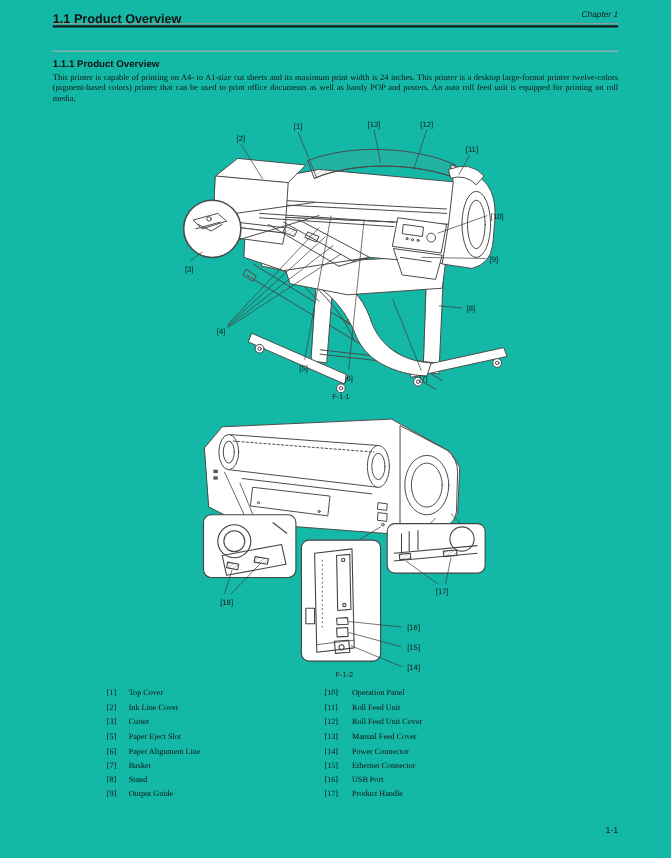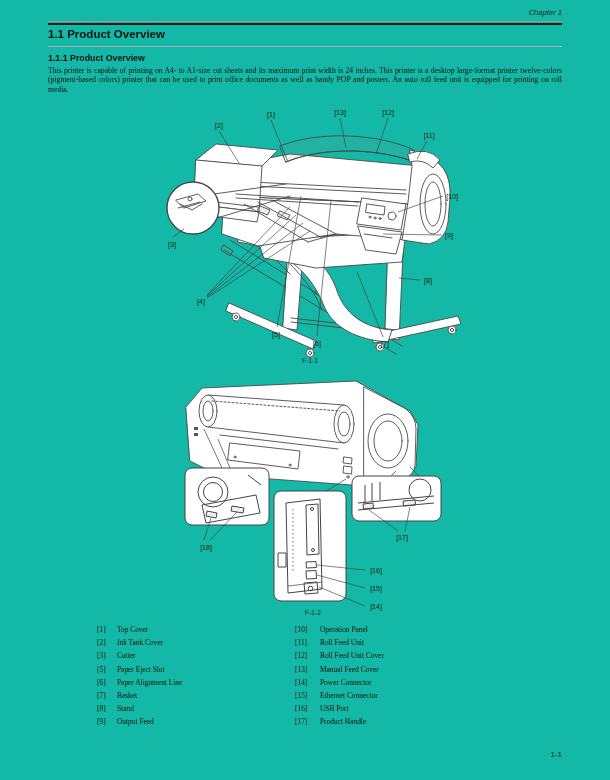--- a/index.html
+++ b/index.html
@@ -3,21 +3,21 @@
 <meta charset="utf-8">
 <style>
   html,body{margin:0;padding:0;background:#e8e8e8;}
   .page{position:relative;width:610px;height:780px;background:#14b8a6;overflow:hidden;
         font-family:"Liberation Serif",serif;color:#141414;}
   .abs{position:absolute;}
   .chapter{top:8px;right:48px;font-family:"Liberation Sans",sans-serif;
            font-style:italic;font-size:7.6px;color:#1c1c1c;}
   .rule-thin{left:48px;right:48px;top:21px;height:1px;background:#9a9a9a;}
   .rule-thick{left:48px;right:48px;top:23px;height:2.2px;background:#161616;}
-  .h1{left:48px;top:28px;font-family:"Liberation Sans",sans-serif;font-weight:bold;
+  .h1{left:48px;top:12px;font-family:"Liberation Sans",sans-serif;font-weight:bold;
       font-size:11.5px;color:#111;}
   .h1-rule{left:48px;right:48px;top:46px;height:1.3px;background:#b0b0b0;}
   .h2{left:48px;top:53px;font-family:"Liberation Sans",sans-serif;font-weight:bold;
       font-size:8.8px;color:#111;}
   .body-text{left:48px;top:66px;width:514px;font-size:7.7px;line-height:9.4px;
              text-align:justify;color:#101010;}
   .fig{overflow:visible;}
   .plist{top:623px;font-size:7.4px;line-height:13.2px;color:#101010;}
   .plist.left{left:97px;width:190px;}
   .plist.right{left:295px;width:200px;}
@@ -261,27 +261,27 @@
       <text x="242" y="167">[17]</text>
       <text x="216" y="200">[16]</text>
       <text x="216" y="218">[15]</text>
       <text x="216" y="236">[14]</text>
     </g>
     <text class="cap" x="153" y="242" text-anchor="middle">F-1-2</text>
   </svg>
 
   <div class="abs plist left">
     <div class="prow"><span class="pnum">[1]</span><span class="pname">Top Cover</span></div>
-    <div class="prow"><span class="pnum">[2]</span><span class="pname">Ink Tank Cover</span></div>
+    <div class="prow"><span class="pnum">[2]</span><span class="pname">Ink Line Cover</span></div>
     <div class="prow"><span class="pnum">[3]</span><span class="pname">Cutter</span></div>
     <div class="prow"><span class="pnum">[5]</span><span class="pname">Paper Eject Slot</span></div>
     <div class="prow"><span class="pnum">[6]</span><span class="pname">Paper Alignment Line</span></div>
     <div class="prow"><span class="pnum">[7]</span><span class="pname">Basket</span></div>
     <div class="prow"><span class="pnum">[8]</span><span class="pname">Stand</span></div>
-    <div class="prow"><span class="pnum">[9]</span><span class="pname">Output Feed</span></div>
+    <div class="prow"><span class="pnum">[9]</span><span class="pname">Output Guide</span></div>
   </div>
 
   <div class="abs plist right">
     <div class="prow"><span class="pnum">[10]</span><span class="pname">Operation Panel</span></div>
     <div class="prow"><span class="pnum">[11]</span><span class="pname">Roll Feed Unit</span></div>
     <div class="prow"><span class="pnum">[12]</span><span class="pname">Roll Feed Unit Cover</span></div>
     <div class="prow"><span class="pnum">[13]</span><span class="pname">Manual Feed Cover</span></div>
     <div class="prow"><span class="pnum">[14]</span><span class="pname">Power Connector</span></div>
     <div class="prow"><span class="pnum">[15]</span><span class="pname">Ethernet Connector</span></div>
     <div class="prow"><span class="pnum">[16]</span><span class="pname">USB Port</span></div>

